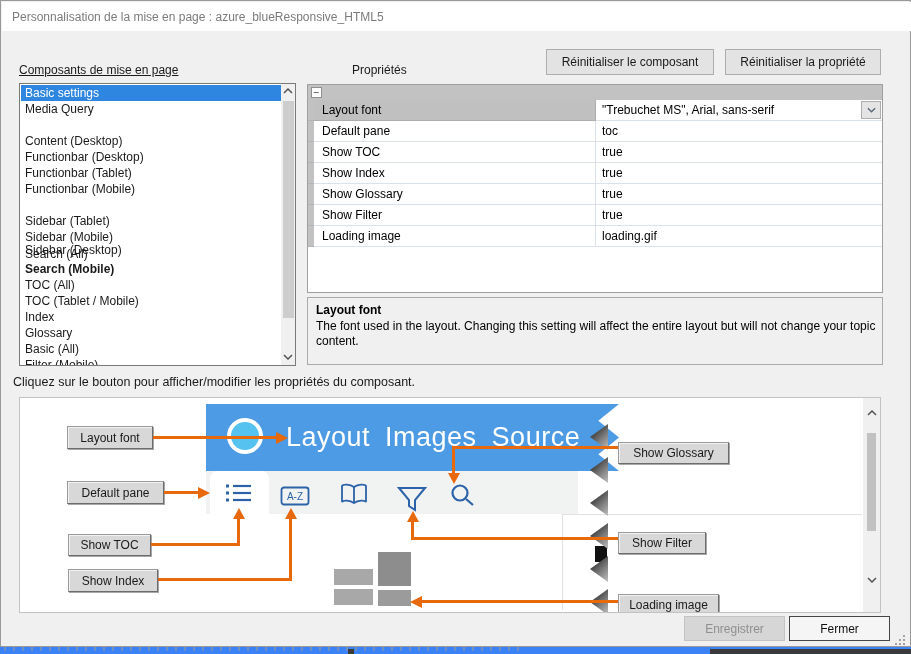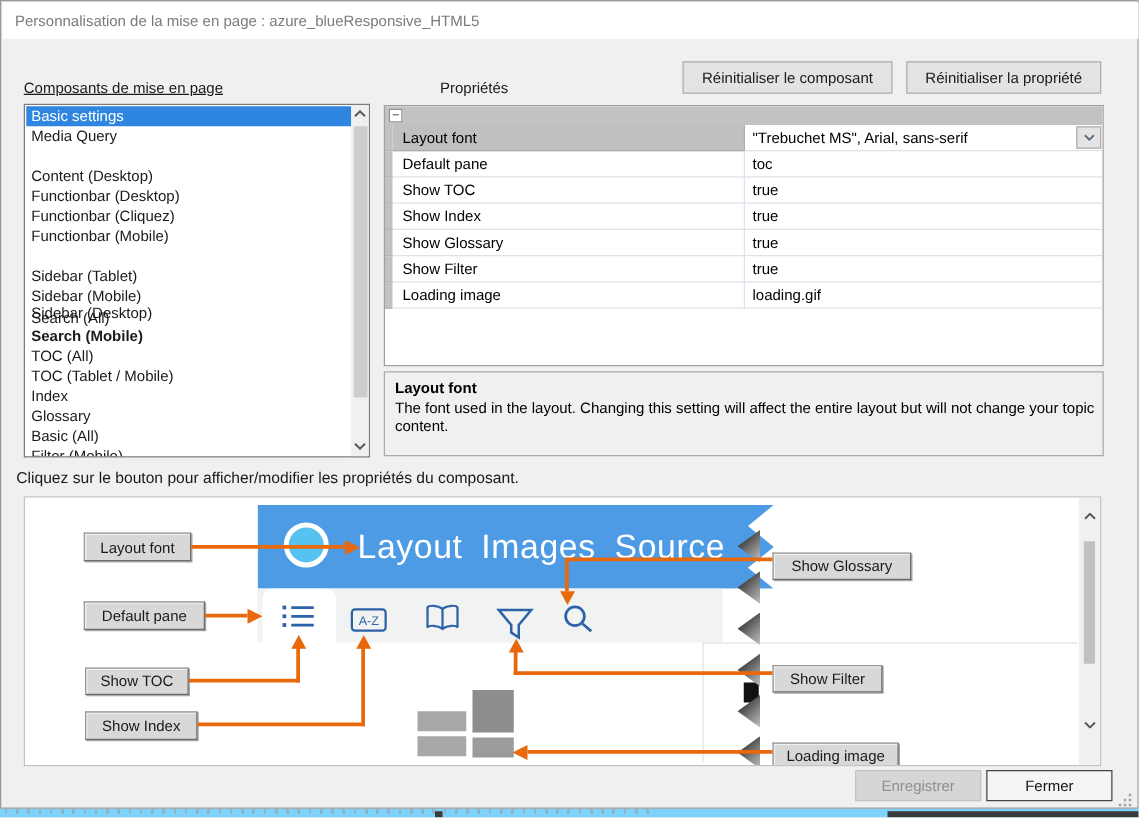--- a/index.html
+++ b/index.html
@@ -1,17 +1,17 @@
 <!DOCTYPE html>
 <html><head>
 <meta charset="utf-8">
 <style>
   html,body{margin:0;padding:0;}
   body{width:911px;height:654px;font-family:"Liberation Sans",sans-serif;background:#ededed;}
-  #screen{position:relative;width:911px;height:654px;overflow:hidden;background:#7dd3fc;}
+  #screen{position:relative;width:911px;height:654px;overflow:hidden;background:#3b82f6;}
   .abs{position:absolute;box-sizing:border-box;}
 
   
   .dialog{left:0;top:0;width:911px;height:647px;background:#f0f0f0;border:1px solid #999;}
   .titlebar{left:1px;top:1px;width:909px;height:29px;background:#fff;}
   .title-text{left:10px;top:8px;font-size:12px;color:#7b7b7b;white-space:nowrap;}
 
   .panel-label{font-size:12px;color:#1a1a1a;white-space:nowrap;}
 
   
@@ -86,21 +86,21 @@
       <div class="abs title-text">Personnalisation de la mise en page : azure_blueResponsive_HTML5</div>
     </div>
 
     <div class="abs panel-label" style="left:18px;top:62px;text-decoration:underline;">Composants de mise en page</div>
 
     <div class="abs listbox">
       <div class="list-item sel" style="top:1px;">Basic settings</div>
       <div class="list-item" style="top:17px;">Media Query</div>
       <div class="list-item" style="top:49px;">Content (Desktop)</div>
       <div class="list-item" style="top:65px;">Functionbar (Desktop)</div>
-      <div class="list-item" style="top:81px;">Functionbar (Cliquez)</div>
+      <div class="list-item" style="top:81px;">Functionbar (Tablet)</div>
       <div class="list-item" style="top:97px;">Functionbar (Mobile)</div>
       <div class="list-item" style="top:113px;margin-top:45px;">Sidebar (Desktop)</div>
       <div class="list-item" style="top:129px;">Sidebar (Tablet)</div>
       <div class="list-item" style="top:145px;">Sidebar (Mobile)</div>
       <div class="list-item" style="top:162px;">Search (All)</div>
       <div class="list-item" style="top:177px;font-weight:bold;">Search (Mobile)</div>
       <div class="list-item" style="top:193px;">TOC (All)</div>
       <div class="list-item" style="top:209px;">TOC (Tablet / Mobile)</div>
       <div class="list-item" style="top:225px;">Index</div>
       <div class="list-item" style="top:241px;">Glossary</div>

